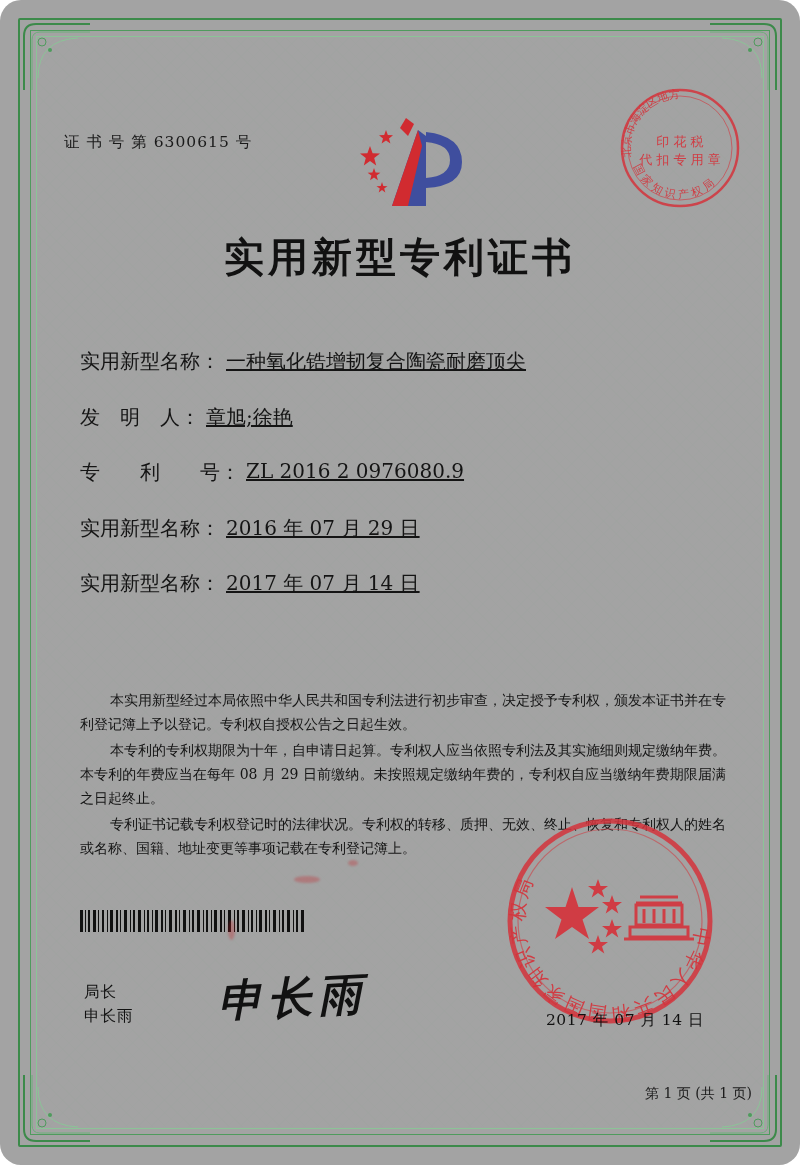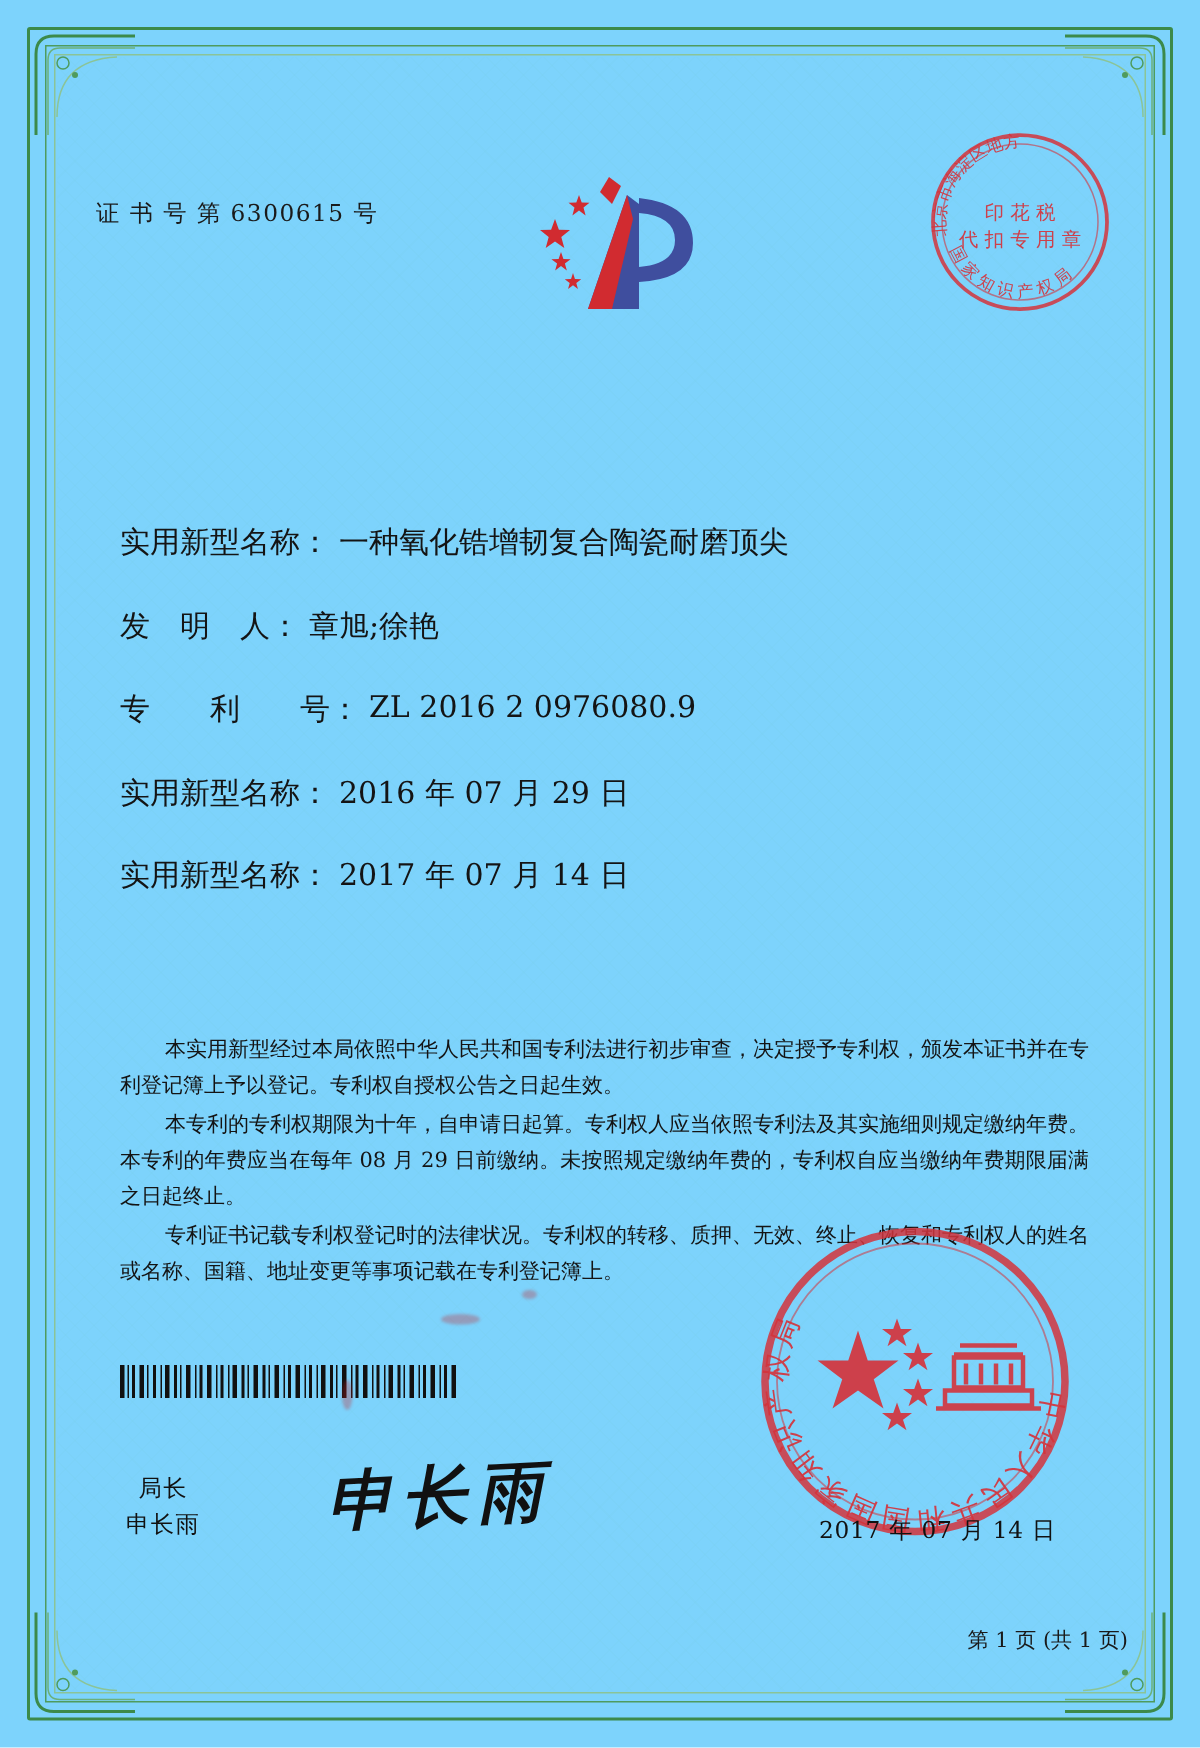--- a/index.html
+++ b/index.html
@@ -13,21 +13,22 @@
     font-family: "DejaVu Sans", "Liberation Sans", sans-serif;
     position: relative;
     overflow: hidden;
   }
 
   .certificate {
     position: absolute;
     left: 0; top: 0;
     width: 800px;
     height: 1165px;
-    background: #7dd3fc;
+    background: #a3a3a3;
+    border-radius: 21px;
   }
 
   
   .border-outer {
     position: absolute;
     left: 18px; top: 18px;
     right: 18px; bottom: 18px;
     border: 2px solid #3c8a4a;
     border-radius: 2px;
   }
@@ -124,20 +125,21 @@
     font-size: 20px;
     color: #141414;
     font-family: "DejaVu Serif", "Liberation Serif", serif;
   }
   .field .lbl {
     white-space: nowrap;
   }
   .field .val {
     margin-left: 6px;
     white-space: nowrap;
+    text-decoration: underline;
   }
 
   .paragraphs {
     position: absolute;
     left: 32px;
     top: 640px;
     width: 646px;
     font-size: 14px;
     line-height: 1.72;
     color: #141414;
@@ -159,21 +161,20 @@
 
   .sign-block {
     position: absolute;
     left: 36px;
     top: 932px;
     font-size: 15.5px;
     line-height: 1.55;
     color: #111;
     font-family: "DejaVu Serif", "Liberation Serif", serif;
     letter-spacing: 1px;
-    text-align: center;
   }
 
   .signature {
     position: absolute;
     left: 170px;
     top: 918px;
     width: 250px;
     height: 70px;
     color: #111;
     font-size: 44px;
@@ -296,20 +297,21 @@
         </text>
         <path id="taxBot" d="M14,64 a50,50 0 0 0 100,0" fill="none"></path>
         <text font-size="11" fill="#d4343c" opacity=".9" font-family="DejaVu Sans, sans-serif">
           <textPath href="#taxBot" startOffset="12%">国 家 知 识 产 权 局</textPath>
         </text>
         <text x="64" y="62" text-anchor="middle" font-size="13" fill="#d4343c" opacity=".92" font-family="DejaVu Sans, sans-serif">印 花 税</text>
         <text x="64" y="80" text-anchor="middle" font-size="13" fill="#d4343c" opacity=".92" font-family="DejaVu Sans, sans-serif">代 扣 专 用 章</text>
       </svg>
     </div>
 
+    <div class="title">实用新型专利证书</div>
 
     <div class="fields">
       <div class="field">
         <span class="lbl">实用新型名称：</span>
         <span class="val">一种氧化锆增韧复合陶瓷耐磨顶尖</span>
       </div>
       <div class="field">
         <span class="lbl">发　明　人：</span>
         <span class="val">章旭;徐艳</span>
       </div>

